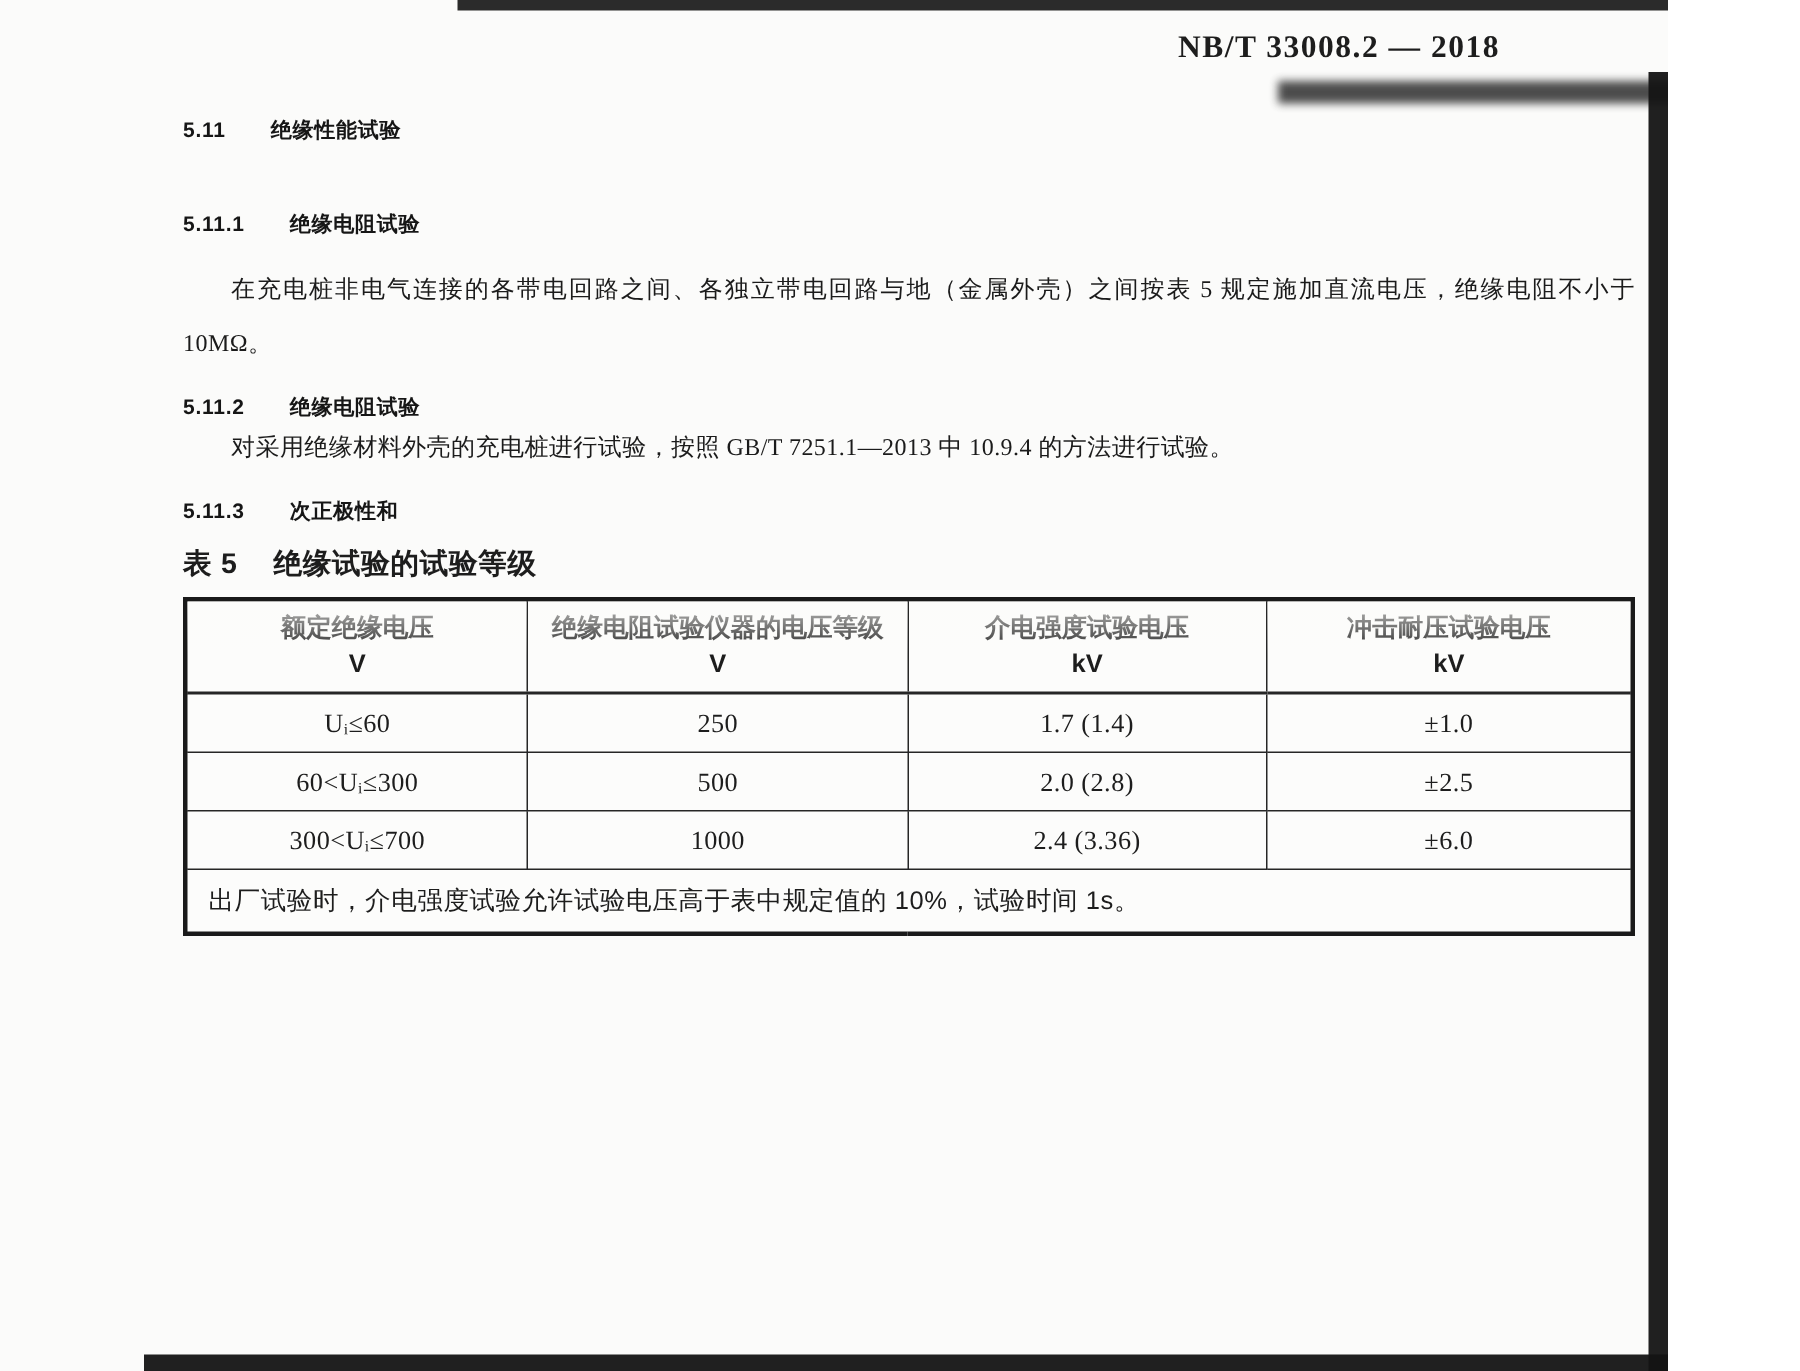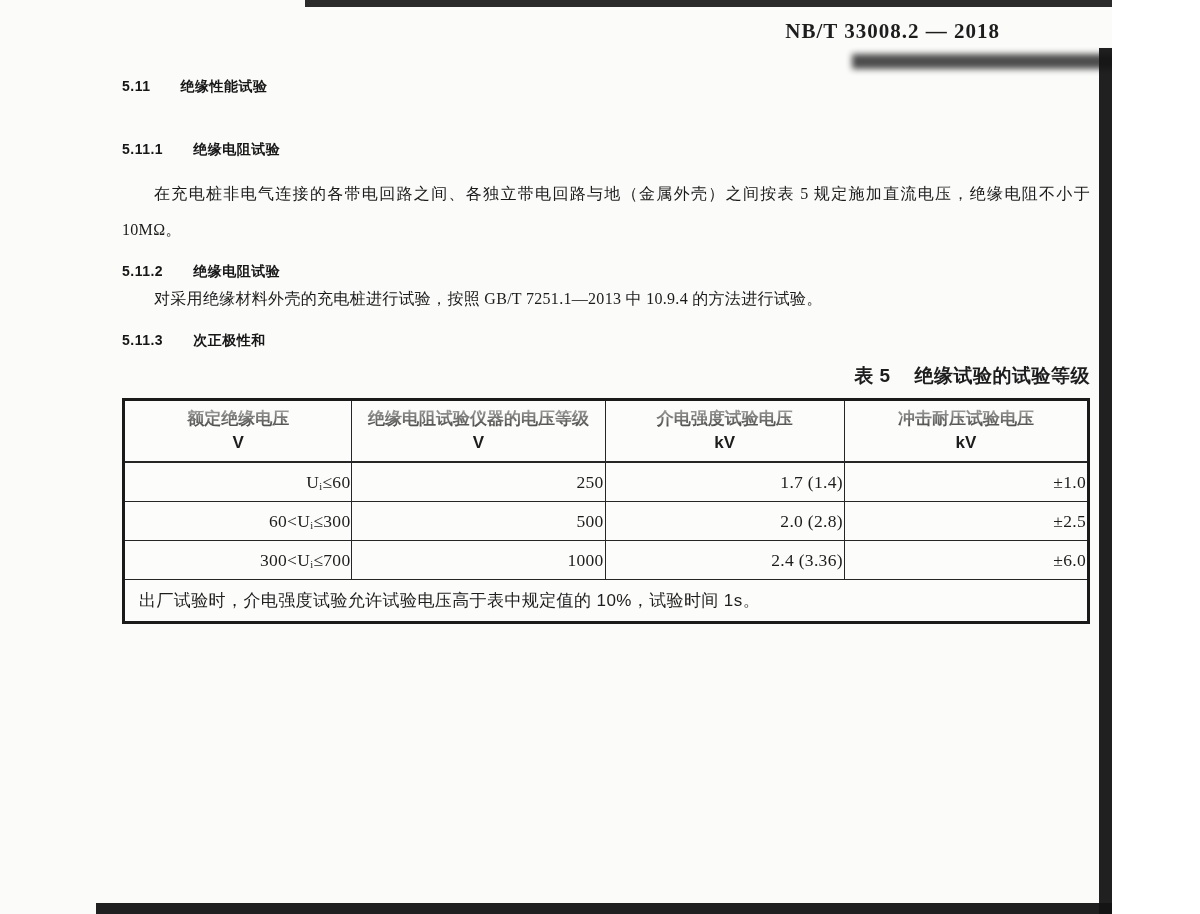--- a/index.html
+++ b/index.html
@@ -32,21 +32,21 @@
   .h-5112{margin-top:15px;}
   .h-5113{margin-top:15px;}
   .sec-num{margin-right:30px;display:inline-block;}
   p.body{
     font-size:16px;line-height:36px;margin:17px 0 0 0;
     text-align:justify;text-indent:2em;letter-spacing:.3px;color:#1b1b1b;
   }
   p.cont{margin-top:0;}
   
   .tbl-caption{
-    margin-top:13px;text-align:right;
+    margin-top:13px;text-align:left;
     font-family:"Liberation Sans","DejaVu Sans",sans-serif;
     font-weight:700;font-size:19px;letter-spacing:.5px;
   }
   .cap-num{margin-right:24px;}
   table.spec{
     margin-top:9px;border-collapse:collapse;width:968px;
     border:3px solid #1a1a1a;background:#fcfcfb;
   }
   .spec th,.spec td{border:1.6px solid #262626;text-align:center;vertical-align:middle;}
   .spec thead th{
@@ -54,21 +54,21 @@
     font-weight:700;font-size:17px;line-height:24px;height:58px;
     position:relative;border-bottom-width:2.2px;
   }
   
   .spec thead th::after{
     content:"";position:absolute;left:0;top:0;right:0;height:60%;
     background:linear-gradient(to bottom,rgba(252,252,250,.75),rgba(252,252,250,0));
     pointer-events:none;
   }
   .spec th .unit{display:block;font-weight:700;}
-  .spec td.val{font-size:17.5px;height:36px;letter-spacing:.3px;text-align:right;}
+  .spec td.val{font-size:17.5px;height:36px;letter-spacing:.3px;}
   .spec td.note{
     text-align:left;padding:9px 14px;height:22px;
     font-family:"Liberation Sans","DejaVu Sans",sans-serif;
     font-size:17px;letter-spacing:.4px;
   }
 </style>
 </head>
 <body>
 
 <div class="page">

